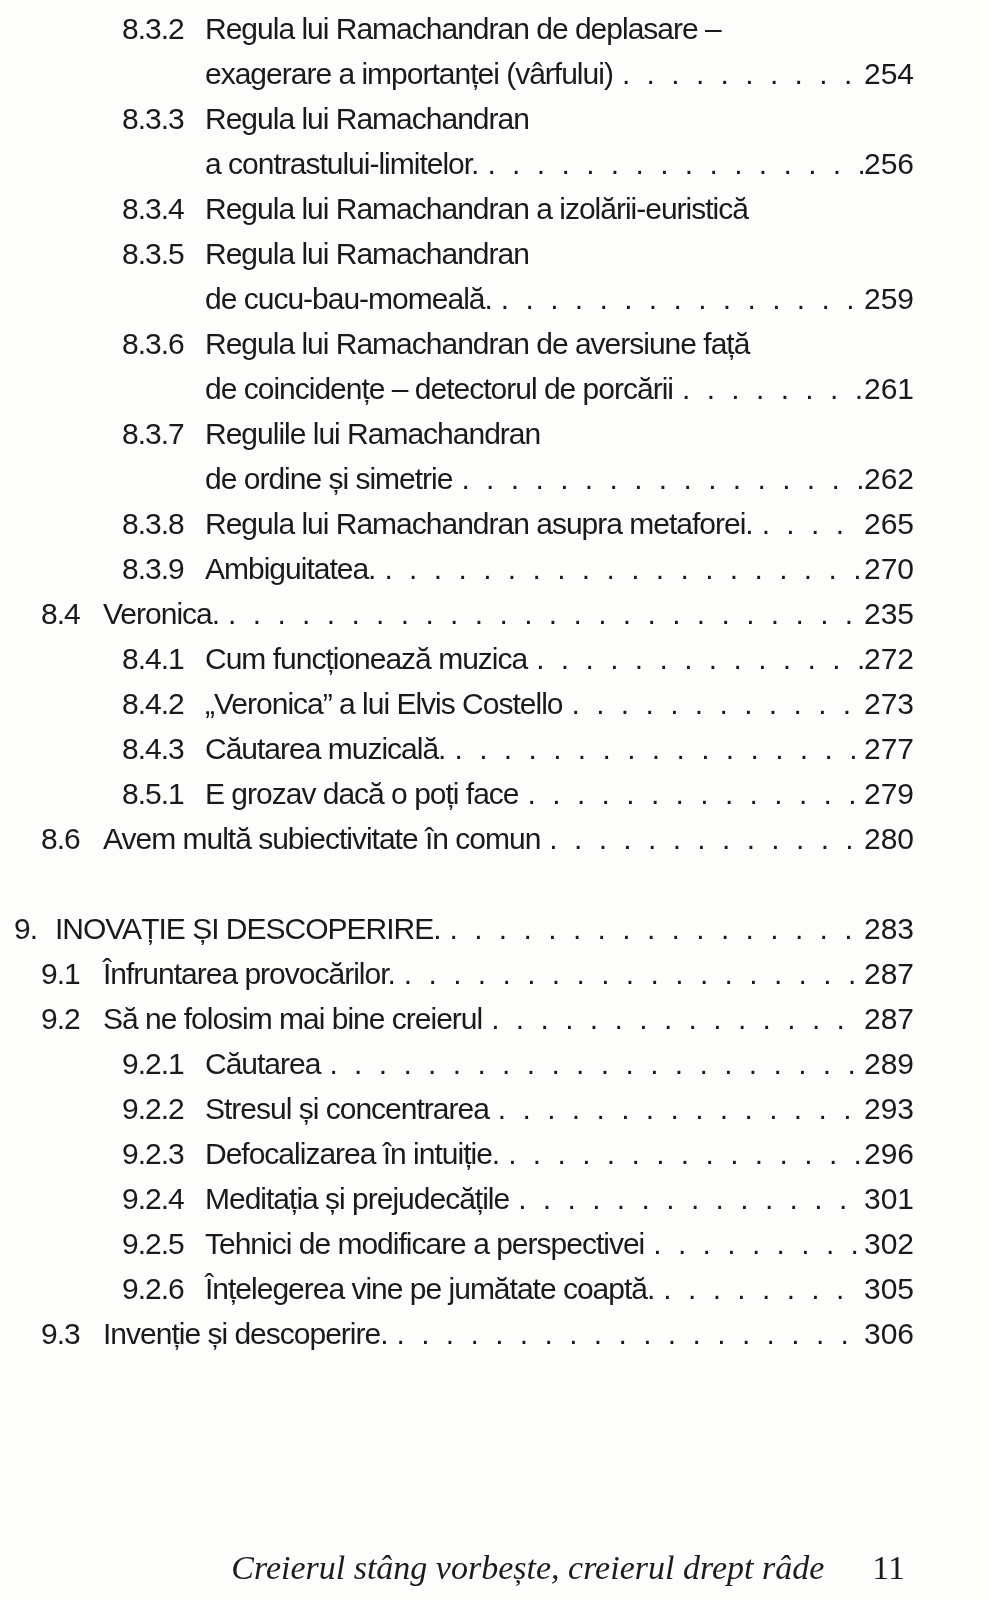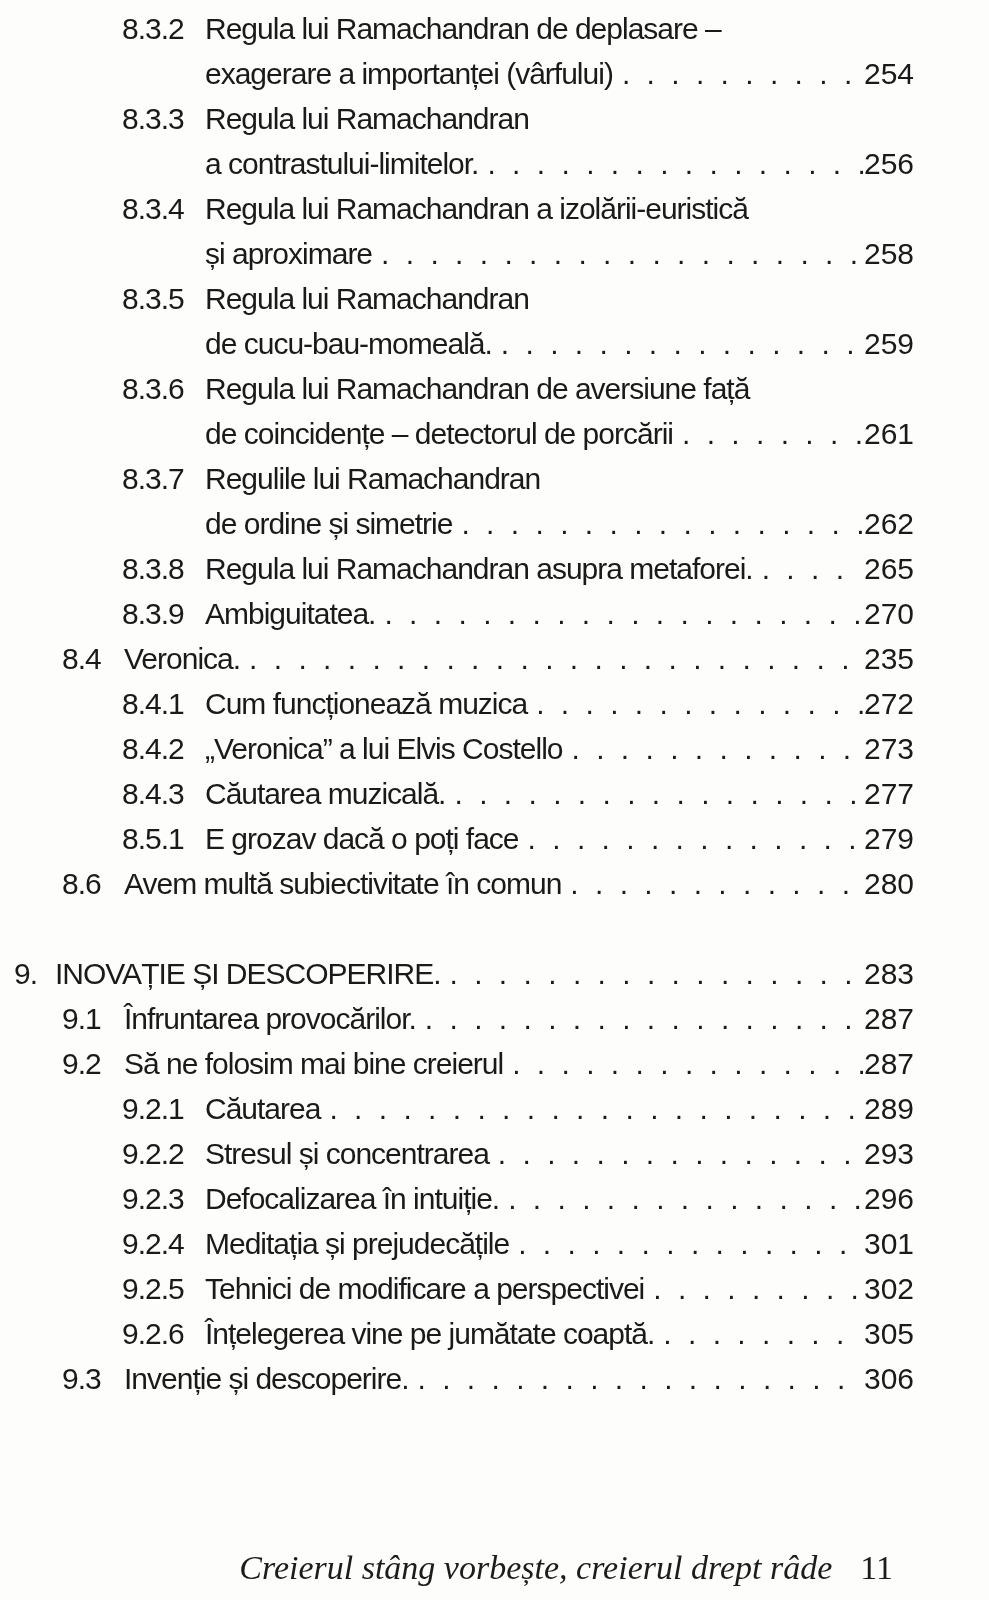--- a/index.html
+++ b/index.html
@@ -25,21 +25,21 @@
     height: 45px;
     line-height: 45px;
     font-size: 30px;
     letter-spacing: -1px;
     width: 915px;
     box-sizing: border-box;
     white-space: nowrap;
   }
   
   .lvl1 { padding-left: 14px; }
-  .lvl2 { padding-left: 62px; }
+  .lvl2 { padding-left: 41px; }
   .lvl3 { padding-left: 122px; }
   .cont3 { padding-left: 205px; }
   .num   { flex: 0 0 auto; }
   .lvl1 .num { width: 41px; }
   .lvl2 .num { width: 62px; }
   .lvl3 .num { width: 83px; }
   .title { flex: 0 0 auto; }
   .leader {
     flex: 1 1 auto;
     overflow: hidden;
@@ -53,24 +53,24 @@
   .page-no {
     flex: 0 0 auto;
     min-width: 52px;
     text-align: center;
     letter-spacing: 0;
   }
   .section-gap { height: 45px; }
   .footer {
     position: absolute;
     top: 1545px;
-    right: 96px;
+    right: 84px;
     display: flex;
     align-items: baseline;
-    gap: 28px;
+    gap: 48px;
     font-family: "Liberation Serif", "DejaVu Serif", serif;
     font-size: 34px;
     line-height: 45px;
     color: #1c1c1c;
   }
   .footer .book-title { font-style: italic; }
   .footer .folio { font-style: normal; }
 </style>
 </head>
 <body>
@@ -92,25 +92,20 @@
       </div>
       <div class="toc-row cont3">
         <span class="title">a contrastului-limitelor.</span>
         <span class="leader"></span>
         <span class="page-no">256</span>
       </div>
       <div class="toc-row lvl3">
         <span class="num">8.3.4</span>
         <span class="title">Regula lui Ramachandran a izolării-euristică</span>
       </div>
-      <div class="toc-row cont3">
-        <span class="title">și aproximare</span>
-        <span class="leader"></span>
-        <span class="page-no">258</span>
-      </div>
       <div class="toc-row lvl3">
         <span class="num">8.3.5</span>
         <span class="title">Regula lui Ramachandran</span>
       </div>
       <div class="toc-row cont3">
         <span class="title">de cucu-bau-momeală.</span>
         <span class="leader"></span>
         <span class="page-no">259</span>
       </div>
       <div class="toc-row lvl3">

